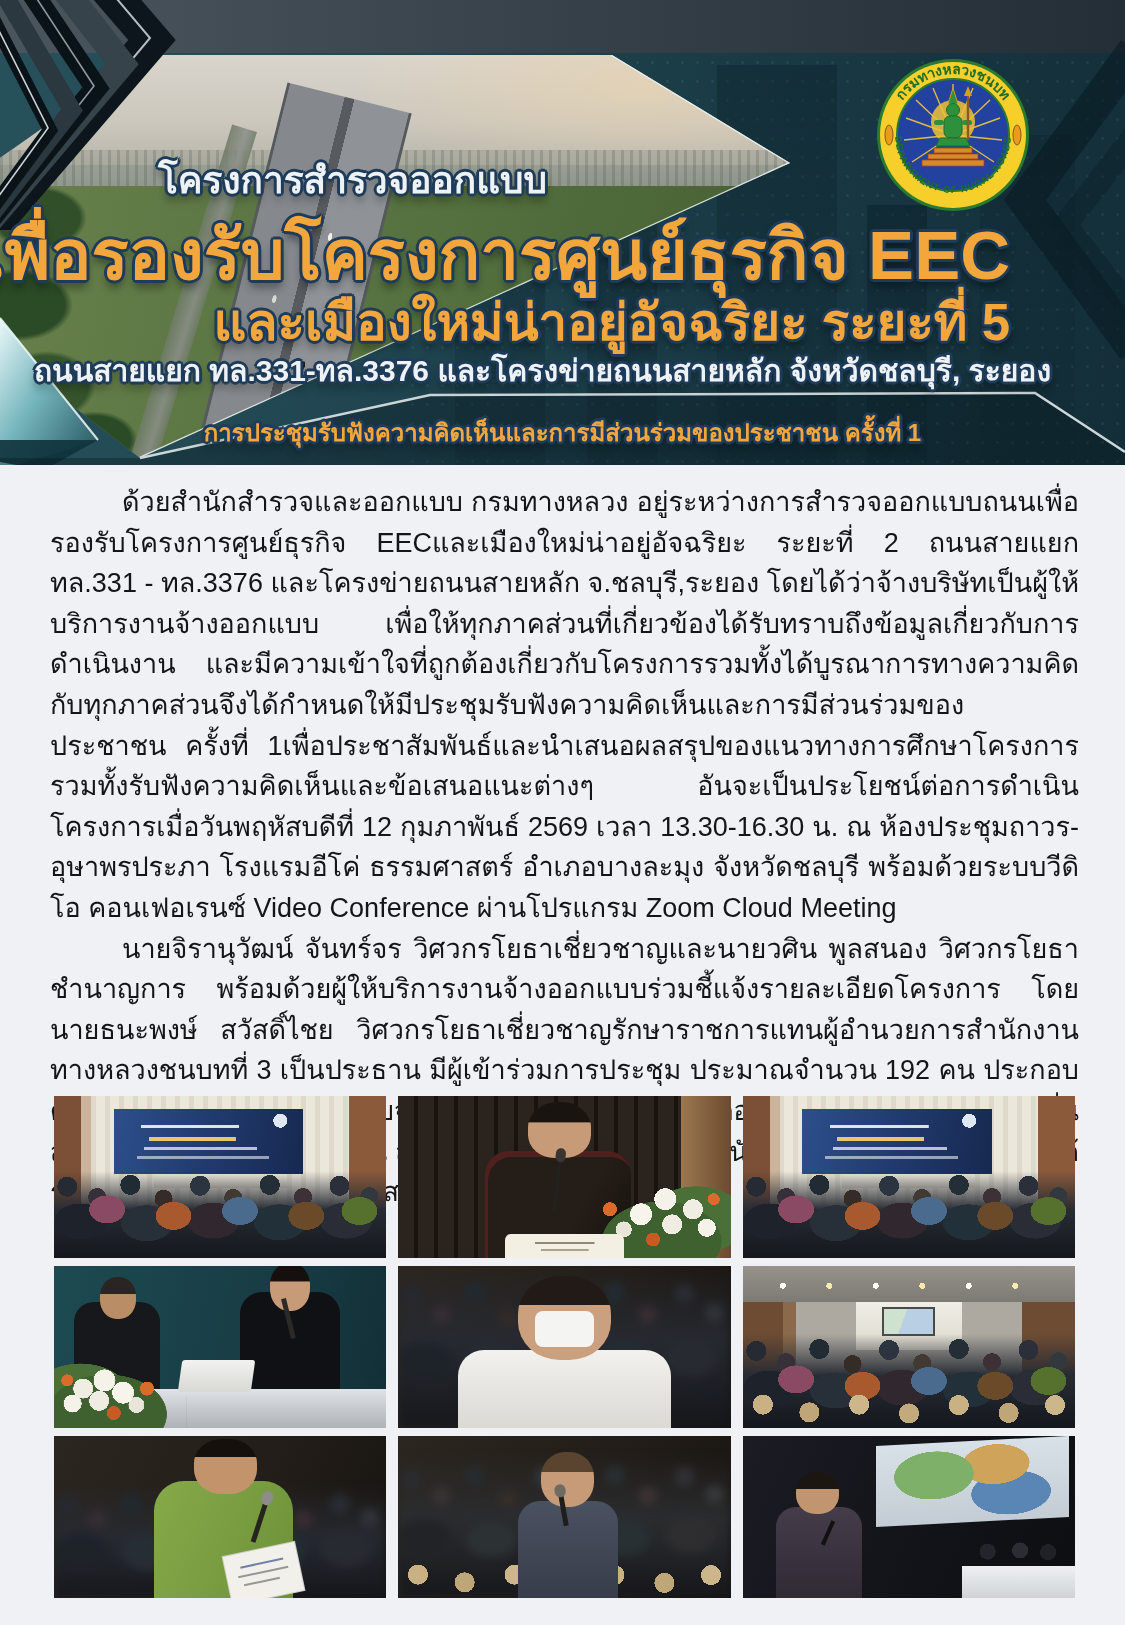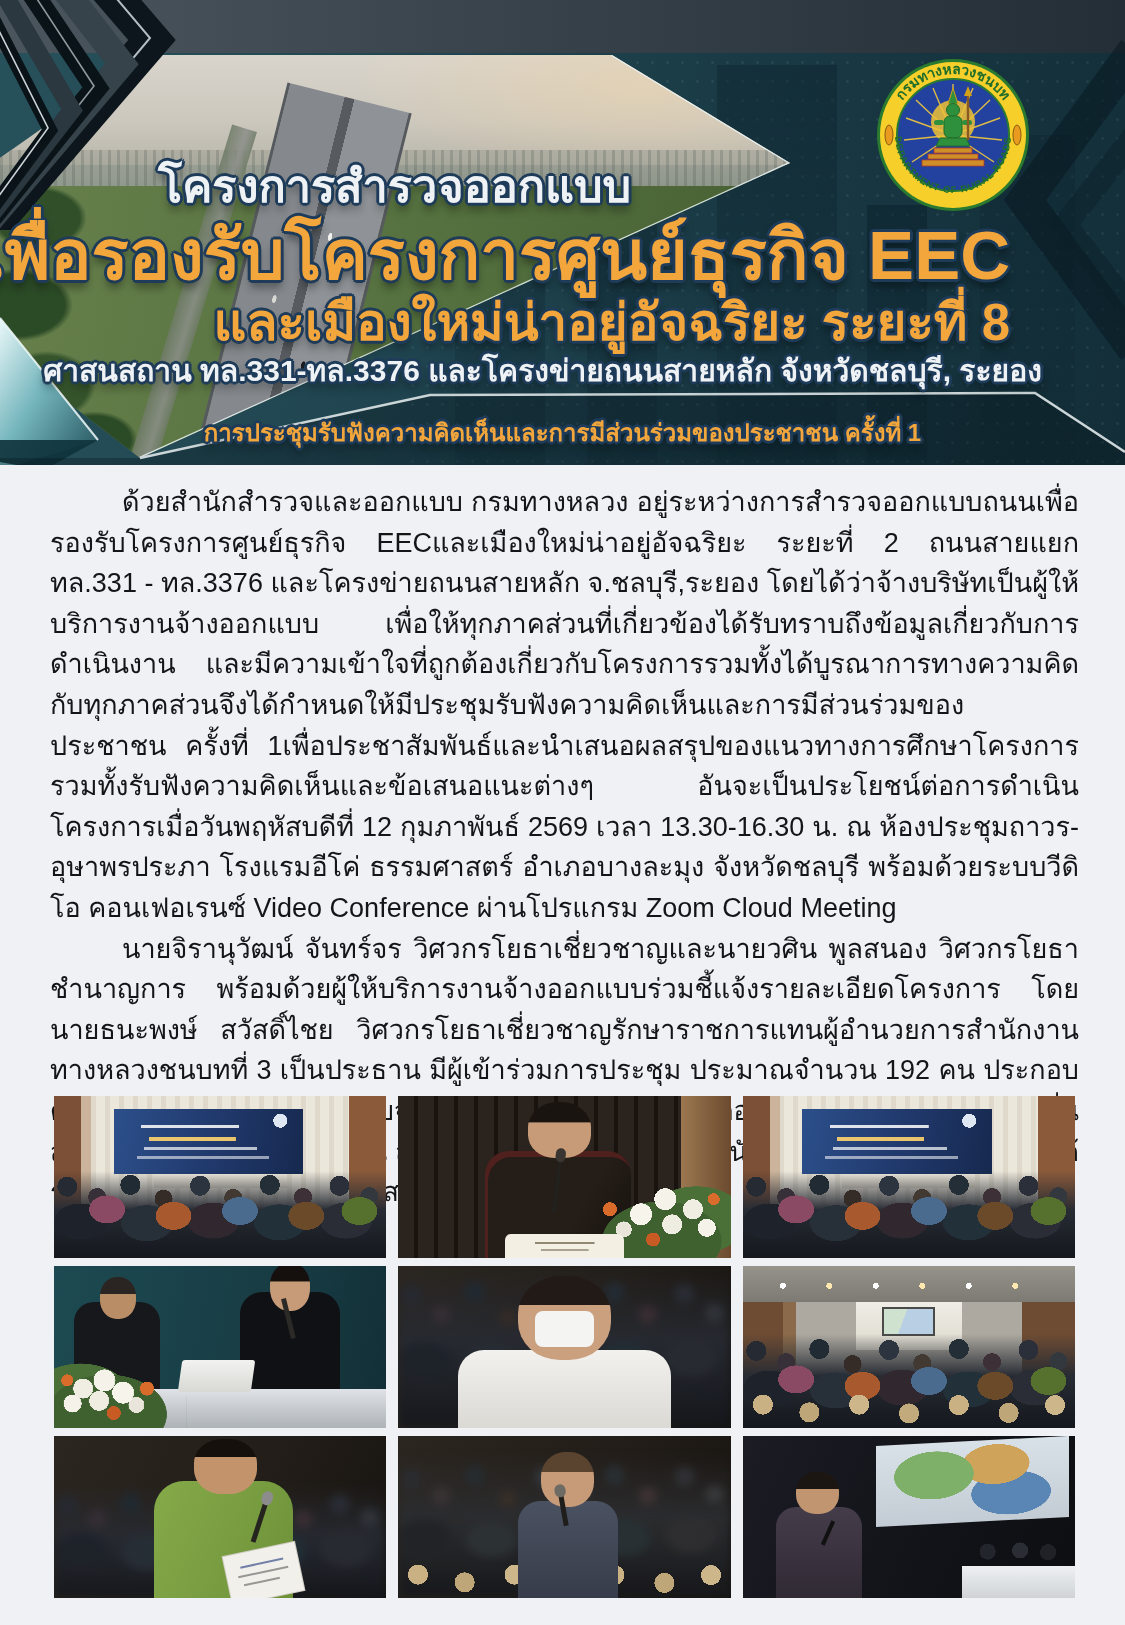--- a/index.html
+++ b/index.html
@@ -65,21 +65,21 @@
   
   .ht{position:absolute;white-space:nowrap;font-weight:bold;letter-spacing:0;}
   .outline-w{color:#eef2f5;
      text-shadow:3px 0 0 #1e3c5a,-3px 0 0 #1e3c5a,0 3px 0 #1e3c5a,0 -3px 0 #1e3c5a,
        2px 2px 0 #1e3c5a,-2px 2px 0 #1e3c5a,2px -2px 0 #1e3c5a,-2px -2px 0 #1e3c5a,
        0 7px 10px rgba(0,0,0,.45);}
   .outline-o{color:#f2a63c;
      text-shadow:3px 0 0 #1e3c5a,-3px 0 0 #1e3c5a,0 3px 0 #1e3c5a,0 -3px 0 #1e3c5a,
        2px 2px 0 #1e3c5a,-2px 2px 0 #1e3c5a,2px -2px 0 #1e3c5a,-2px -2px 0 #1e3c5a,
        0 7px 10px rgba(0,0,0,.45);}
-  .t1{left:158px;top:150px;font-size:45px;}
+  .t1{left:158px;top:150px;font-size:37px;}
   .t2{right:115px;top:200px;font-size:69px;}
   .t3{right:115px;top:281px;font-size:51px;}
   .sub{left:0;right:40px;top:347px;text-align:center;font-size:30px;}
   .meet{left:0;right:0;top:413px;text-align:center;font-size:24px;}
 
   
   .body-text{position:absolute;left:0;top:465px;width:1125px;padding:17px 46px 0 50px;
      color:#141517;font-size:27px;line-height:40.6px;}
   .body-text p{margin:0;text-indent:72px;text-align:justify;}
 
@@ -358,22 +358,22 @@
       <text font-family="Liberation Sans, sans-serif" font-size="14" font-weight="bold" fill="#1f6d2a">
         <textPath href="#arcT" startOffset="50%" text-anchor="middle">กรมทางหลวงชนบท</textPath>
       </text>
       <text font-family="Liberation Sans, sans-serif" font-size="9.5" font-weight="bold" fill="#1f6d2a" letter-spacing="1">
         <textPath href="#arcB" startOffset="50%" text-anchor="middle">DEPARTMENT OF RURAL ROADS</textPath>
       </text>
     </svg>
 
     <div class="ht t1 outline-w">โครงการสำรวจออกแบบ</div>
     <div class="ht t2 outline-o">ถนนเพื่อรองรับโครงการศูนย์ธุรกิจ EEC</div>
-    <div class="ht t3 outline-o">และเมืองใหม่น่าอยู่อัจฉริยะ ระยะที่ 8</div>
-    <div class="ht sub outline-w">ศาสนสถาน ทล.331-ทล.3376 และโครงข่ายถนนสายหลัก จังหวัดชลบุรี, ระยอง</div>
+    <div class="ht t3 outline-o">และเมืองใหม่น่าอยู่อัจฉริยะ ระยะที่ 5</div>
+    <div class="ht sub outline-w">ถนนสายแยก ทล.331-ทล.3376 และโครงข่ายถนนสายหลัก จังหวัดชลบุรี, ระยอง</div>
     <div class="ht meet outline-o">การประชุมรับฟังความคิดเห็นและการมีส่วนร่วมของประชาชน ครั้งที่ 1</div>
   </header>
 
   <section class="body-text">
     <p>ด้วยสำนักสำรวจและออกแบบ กรมทางหลวง อยู่ระหว่างการสำรวจออกแบบถนนเพื่อรองรับโครงการศูนย์ธุรกิจ EECและเมืองใหม่น่าอยู่อัจฉริยะ ระยะที่ 2 ถนนสายแยก ทล.331 - ทล.3376 และโครงข่ายถนนสายหลัก จ.ชลบุรี,ระยอง โดยได้ว่าจ้างบริษัทเป็นผู้ให้บริการงานจ้างออกแบบ เพื่อให้ทุกภาคส่วนที่เกี่ยวข้องได้รับทราบถึงข้อมูลเกี่ยวกับการดำเนินงาน และมีความเข้าใจที่ถูกต้องเกี่ยวกับโครงการรวมทั้งได้บูรณาการทางความคิด กับทุกภาคส่วนจึงได้กำหนดให้มีประชุมรับฟังความคิดเห็นและการมีส่วนร่วมของประชาชน ครั้งที่ 1เพื่อประชาสัมพันธ์และนำเสนอผลสรุปของแนวทางการศึกษาโครงการ รวมทั้งรับฟังความคิดเห็นและข้อเสนอแนะต่างๆ อันจะเป็นประโยชน์ต่อการดำเนินโครงการเมื่อวันพฤหัสบดีที่ 12 กุมภาพันธ์ 2569 เวลา 13.30-16.30 น. ณ ห้องประชุมถาวร-อุษาพรประภา โรงแรมอีโค่ ธรรมศาสตร์ อำเภอบางละมุง จังหวัดชลบุรี พร้อมด้วยระบบวีดิโอ คอนเฟอเรนซ์ Video Conference ผ่านโปรแกรม Zoom Cloud Meeting</p>
     <p>นายจิรานุวัฒน์ จันทร์จร วิศวกรโยธาเชี่ยวชาญและนายวศิน พูลสนอง วิศวกรโยธาชำนาญการ พร้อมด้วยผู้ให้บริการงานจ้างออกแบบร่วมชี้แจ้งรายละเอียดโครงการ โดยนายธนะพงษ์ สวัสดิ์ไชย วิศวกรโยธาเชี่ยวชาญรักษาราชการแทนผู้อำนวยการสำนักงานทางหลวงชนบทที่ 3 เป็นประธาน มีผู้เข้าร่วมการประชุม ประมาณจำนวน 192 คน ประกอบด้วย หน่วยงานราชการระดับจังหวัด หน่วยงานระดับอำเภอ องค์กรปกครองส่วนท้องถิ่น สถาบันการศึกษา/ศาสนสถาน สถานพยาบาล ผู้นำชุมชน กำนัน ผู้ใหญ่บ้าน ผู้ที่คาดว่าจะได้รับผลกระทบ และประชาชนผู้สนใจโครงการ</p>
   </section>
 
   <section class="gallery">
     <div class="grid">

